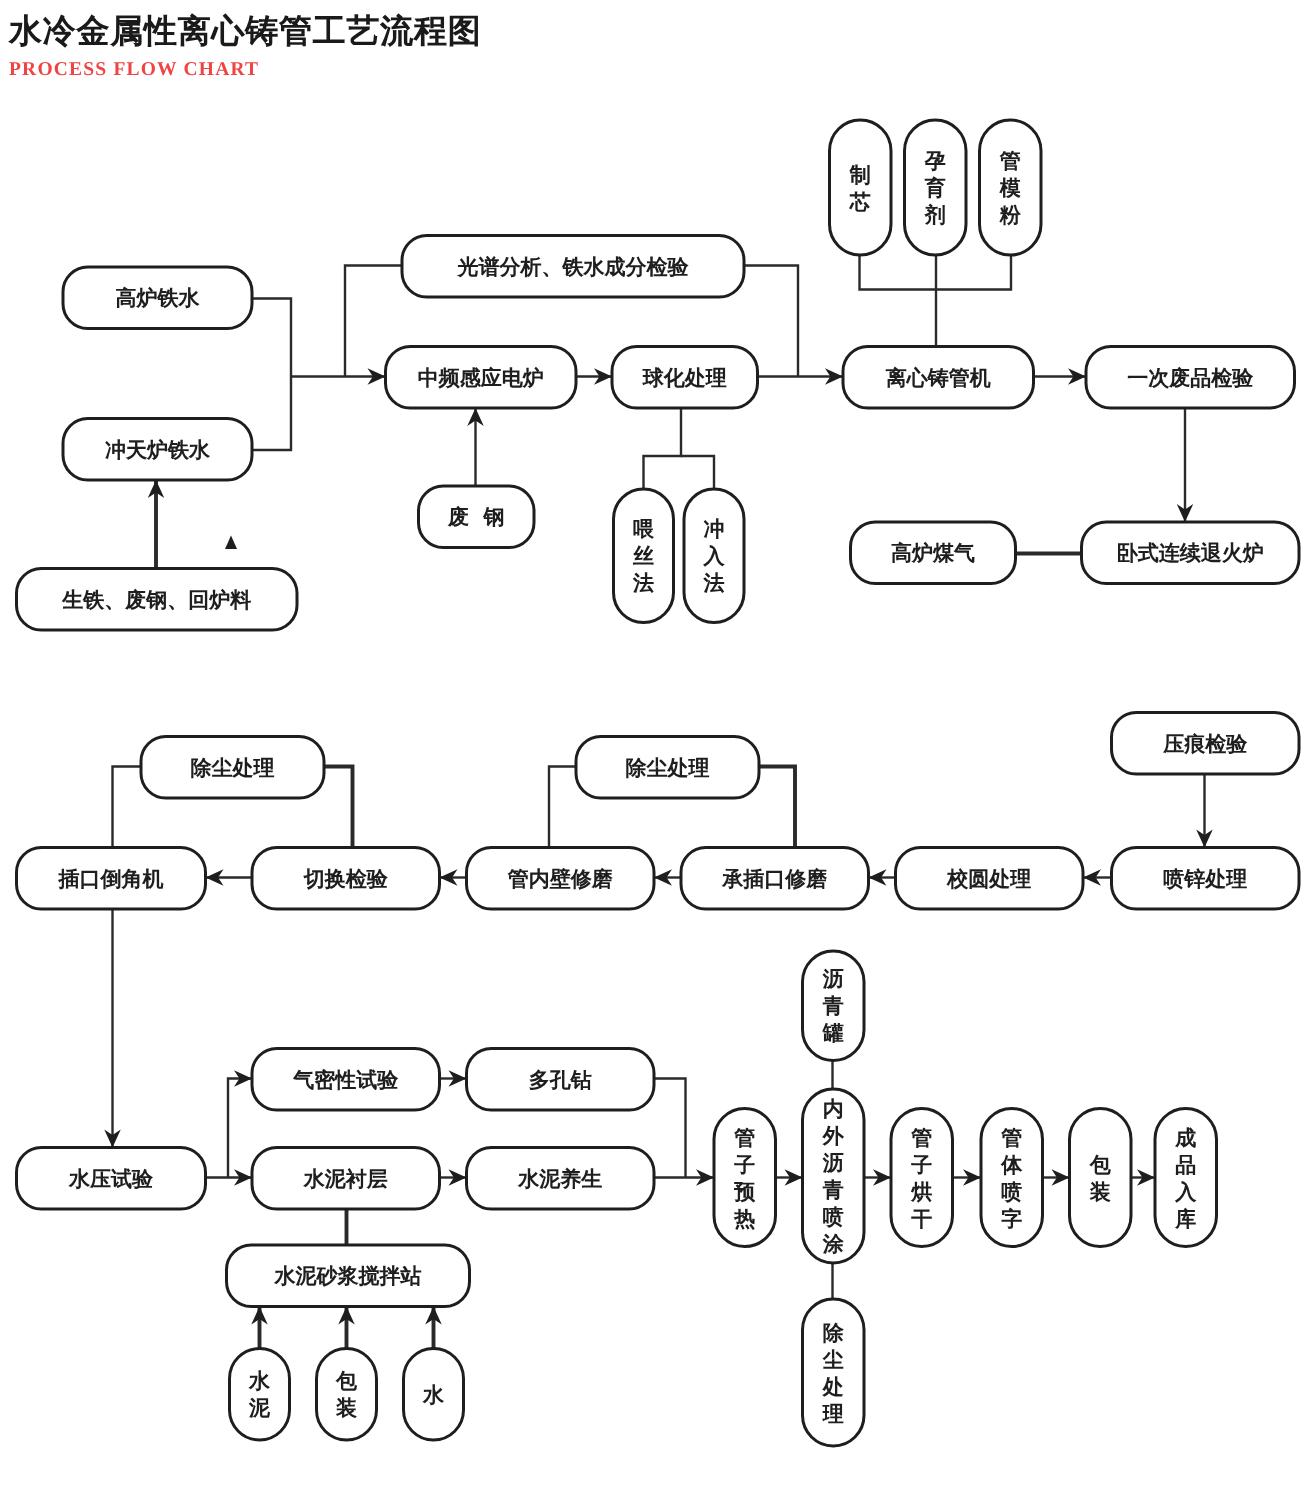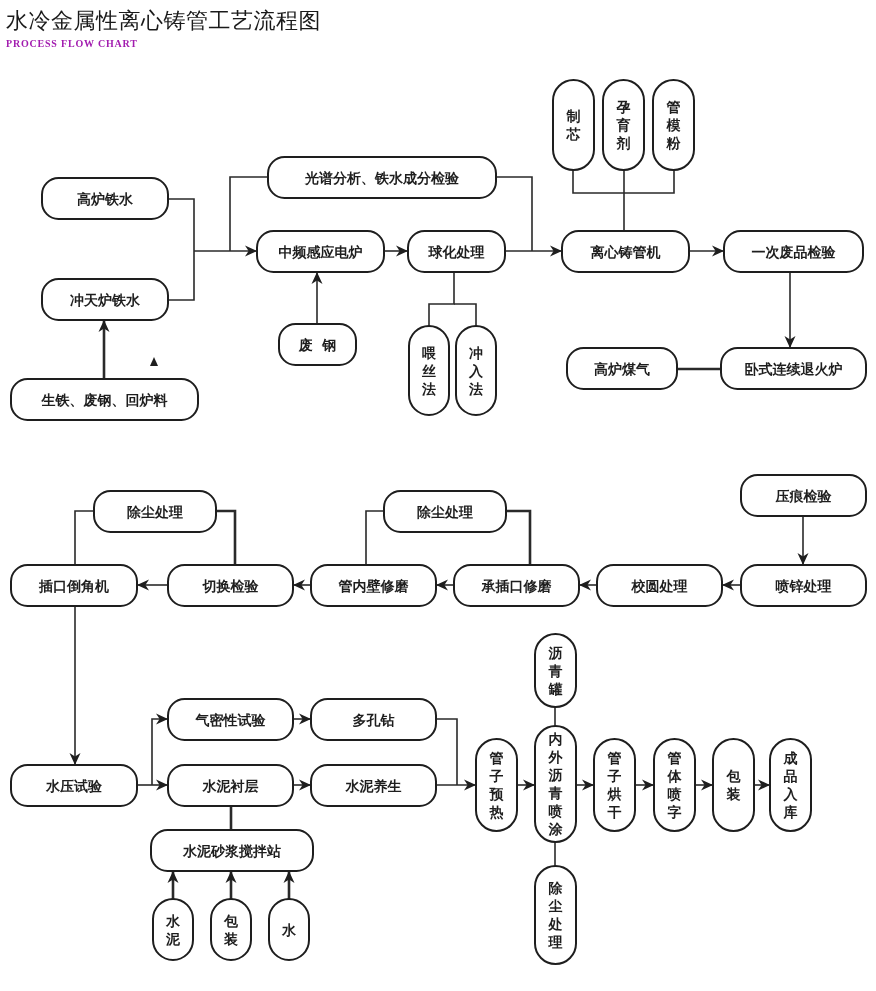--- a/index.html
+++ b/index.html
@@ -1,21 +1,21 @@
 <!DOCTYPE html>
 <html><head>
 <meta charset="utf-8">
 <style>
   html, body { margin: 0; padding: 0; background: #ffffff; }
   body { width: 876px; height: 991px; position: relative; overflow: hidden;
          font-family: "DejaVu Sans", "Liberation Sans", sans-serif; color: #222; }
-  .title { position: absolute; left: 6px; top: 6px; font-size: 22px; font-weight: normal;
+  .title { position: absolute; left: 6px; top: 6px; font-size: 22px; font-weight: bold;
            color: #1a1a1a; letter-spacing: 0.5px; font-family: "DejaVu Sans", sans-serif; }
-  .subtitle { position: absolute; left: 6px; top: 38px; font-size: 10px; font-weight: bold;
-              color: #a21caf; letter-spacing: 0.8px; font-family: "Liberation Serif", "DejaVu Serif", serif; }
+  .subtitle { position: absolute; left: 6px; top: 38px; font-size: 13px; font-weight: bold;
+              color: #ef4444; letter-spacing: 0.8px; font-family: "Liberation Serif", "DejaVu Serif", serif; }
   svg#flow { position: absolute; left: 0; top: 0; }
   .node rect { fill: #ffffff; stroke: #1e1e1e; stroke-width: 2; }
   .node text { font-size: 14px; font-weight: bold; fill: #1e1e1e;
                font-family: "DejaVu Sans", sans-serif; }
   .edge { fill: none; stroke: #2a2a2a; stroke-width: 1.6; }
   .edge.thick { stroke-width: 2.6; }
   .arrowhead { fill: #1e1e1e; }
 </style>
 </head>
 <body>

